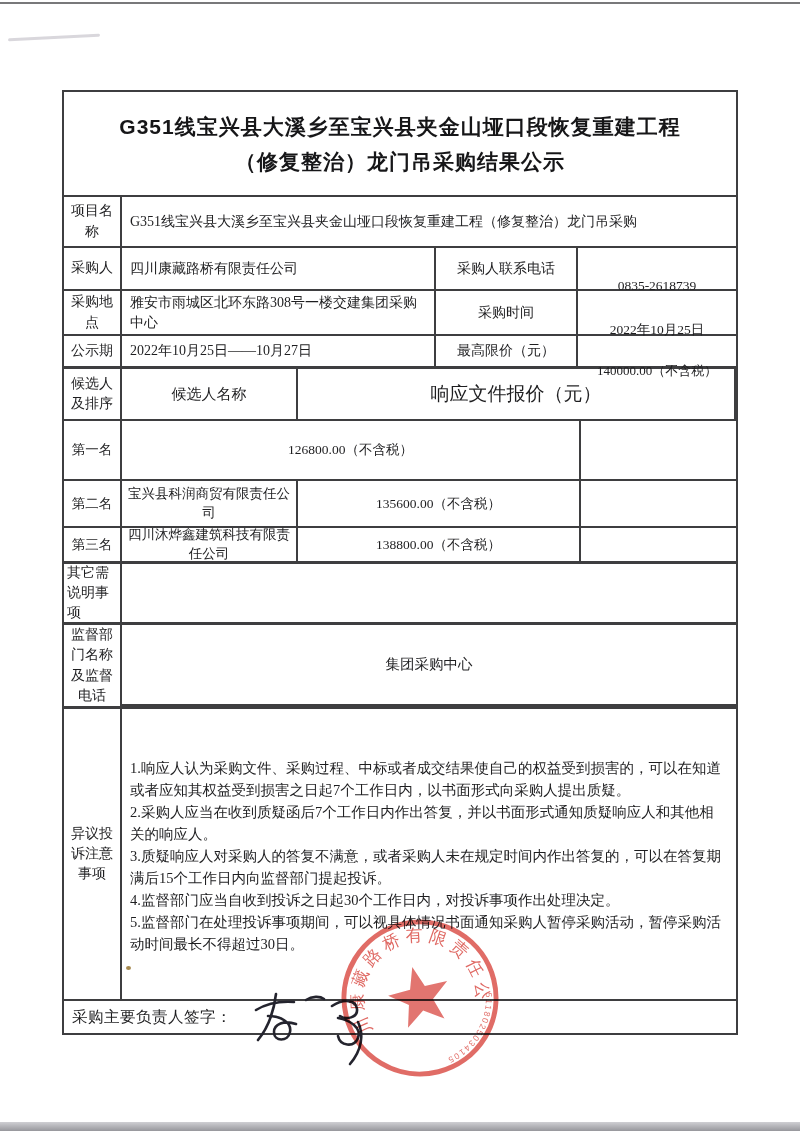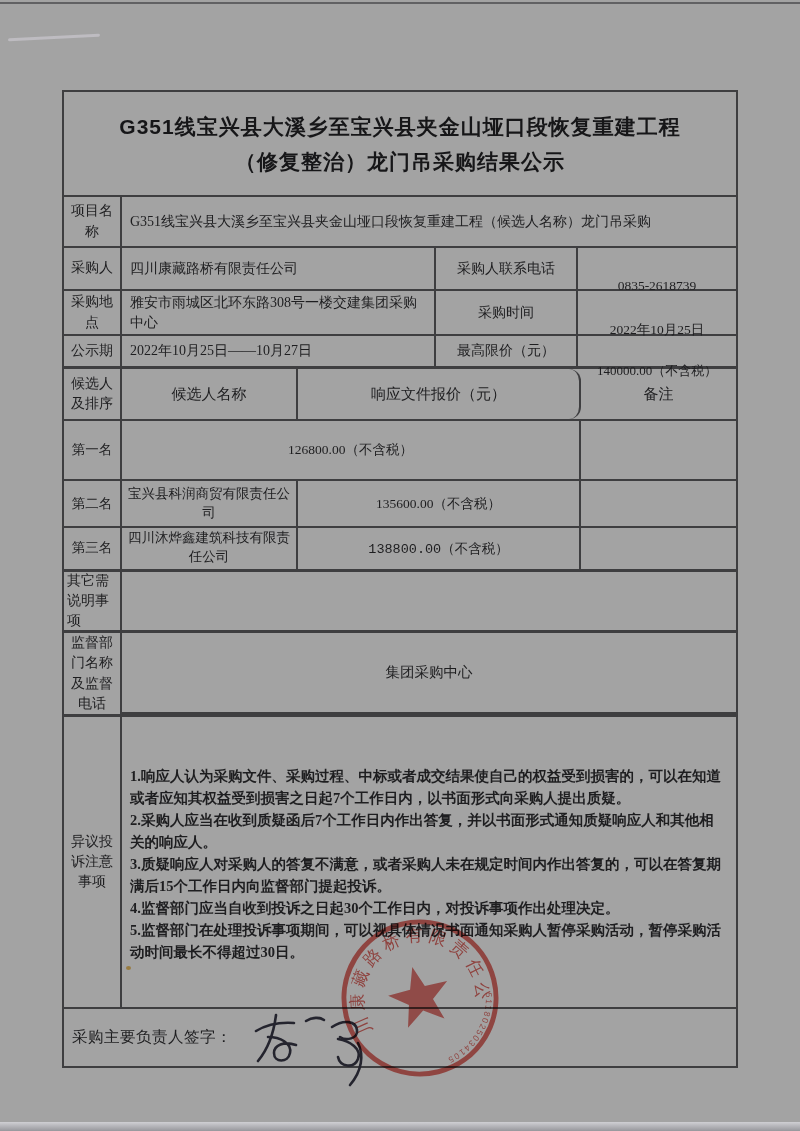--- a/index.html
+++ b/index.html
@@ -10,21 +10,21 @@
   body{
     width:800px;height:1131px;
     background:#eceaee;
     font-family:"Liberation Serif", serif;
     color:var(--ink);
     position:relative;
     overflow:hidden;
   }
   .page{
     position:absolute;inset:0;
-    background:#a3a3a3;
+    background:#ffffff;
     padding-left:29px;
   }
   
   .scan-top-line{position:absolute;top:2px;left:0;width:100%;height:2px;background:#4b4b4d;opacity:.75;}
   .scan-smudge{position:absolute;top:36px;left:8px;width:92px;height:3px;background:#c9c6cd;transform:rotate(-3deg);opacity:.7;border-radius:2px;}
   .scan-bottom-strip{position:absolute;bottom:0;left:0;width:100%;height:9px;background:linear-gradient(#cfcfd3,#97979c);}
   .scan-dot{position:absolute;left:126px;top:966px;width:5px;height:4px;background:#96742f;border-radius:50%;opacity:.85;}
 
   
   .doc{
@@ -44,30 +44,30 @@
   .w142{width:142px;flex:none;font-size:14px;}
   .w158{width:158px;flex:none;font-size:13.5px;margin-top:35px;}
   .w176{width:176px;flex:none;font-size:13.5px;padding:2px 4px;line-height:1.4;}
   .w155{width:155px;flex:none;}
   .price-cell{flex:1;font-size:13.5px;}
 
   .title-row{flex-direction:column;justify-content:center;align-items:center;height:105px;}
   .title-line{font-family:"Liberation Sans", sans-serif;font-weight:bold;font-size:21px;line-height:35px;letter-spacing:1px;color:#161618;text-align:center;}
 
   .rh-51{height:51px;} .rh-43{height:43px;} .rh-45{height:45px;} .rh-33{height:33px;}
-  .rh-52{height:52px;} .rh-46{height:60px;} .rh-47{height:47px;} .rh-44{height:44px;font-family:Liberation Mono, monospace;}
-  .rh-61{height:61px;} .rh-84{height:84px;} .rh-292{height:292px;} .rh-51s{height:57px;}
+  .rh-52{height:52px;} .rh-46{height:60px;} .rh-47{height:47px;} .rh-44{height:36px;}
+  .rh-61{height:61px;} .rh-84{height:84px;} .rh-292{height:292px;} .rh-51s{height:32px;}
 
   .sup-right{flex:1;display:flex;flex-direction:column;}
   .sup-sub{flex:1;display:flex;align-items:center;justify-content:center;font-size:14.5px;box-sizing:border-box;}
   .sup-sub.first{border-bottom:2px solid var(--line);}
 
   .objection-content{
     flex:1;display:flex;flex-direction:column;justify-content:center;
-    padding:10px 10px 6px 8px;font-size:14.5px;line-height:1.52;font-weight:bold;
+    padding:10px 10px 6px 8px;font-size:14.5px;line-height:1.52;
   }
   .objection-content div{margin:0;}
 
   .sign-row{align-items:center;padding-left:8px;overflow:visible;}
   .sign-label{font-size:15.5px;letter-spacing:.5px;flex:none;}
   .sign-script{position:relative;margin-left:18px;flex:none;width:150px;height:46px;overflow:visible;}
   .sign-script svg{position:absolute;left:0;top:-8px;overflow:visible;}
 
   
   .stamp{
@@ -90,21 +90,21 @@
 
   <div class="doc">
 
     <div class="t-row title-row">
       <div class="title-line">G351线宝兴县大溪乡至宝兴县夹金山垭口段恢复重建工程</div>
       <div class="title-line">（修复整治）龙门吊采购结果公示</div>
     </div>
 
     <div class="t-row rh-51">
       <div class="cell label-cell">项目名称</div>
-      <div class="cell end value-cell">G351线宝兴县大溪乡至宝兴县夹金山垭口段恢复重建工程（候选人名称）龙门吊采购</div>
+      <div class="cell end value-cell">G351线宝兴县大溪乡至宝兴县夹金山垭口段恢复重建工程（修复整治）龙门吊采购</div>
     </div>
 
     <div class="t-row rh-43">
       <div class="cell label-cell">采购人</div>
       <div class="cell value-cell">四川康藏路桥有限责任公司</div>
       <div class="cell center w142">采购人联系电话</div>
       <div class="cell end center w158">0835-2618739</div>
     </div>
 
     <div class="t-row rh-45">
@@ -117,22 +117,21 @@
     <div class="t-row rh-33 heavy">
       <div class="cell label-cell">公示期</div>
       <div class="cell value-cell">2022年10月25日——10月27日</div>
       <div class="cell center w142">最高限价（元）</div>
       <div class="cell end center w158" style="font-size:13px;">140000.00（不含税）</div>
     </div>
 
     <div class="t-row rh-52">
       <div class="cell label-cell">候选人及排序</div>
       <div class="cell center w176" style="font-size:15px;">候选人名称</div>
-      <div class="cell center price-cell" style="font-size:15px;border-radius:12px;">响应文件报价（元）</div>
-      <div class="cell end center w155" style="font-size:15px;">备注</div>
+      <div class="cell center price-cell" style="font-size:19px;">响应文件报价（元）</div>
     </div>
 
     <div class="t-row rh-46">
       <div class="cell label-cell" style="font-size:13.5px;">第一名</div>
       <div class="cell center price-cell">126800.00（不含税）</div>
       <div class="cell end center w155"></div>
     </div>
 
     <div class="t-row rh-47">
       <div class="cell label-cell" style="font-size:13.5px;">第二名</div>

